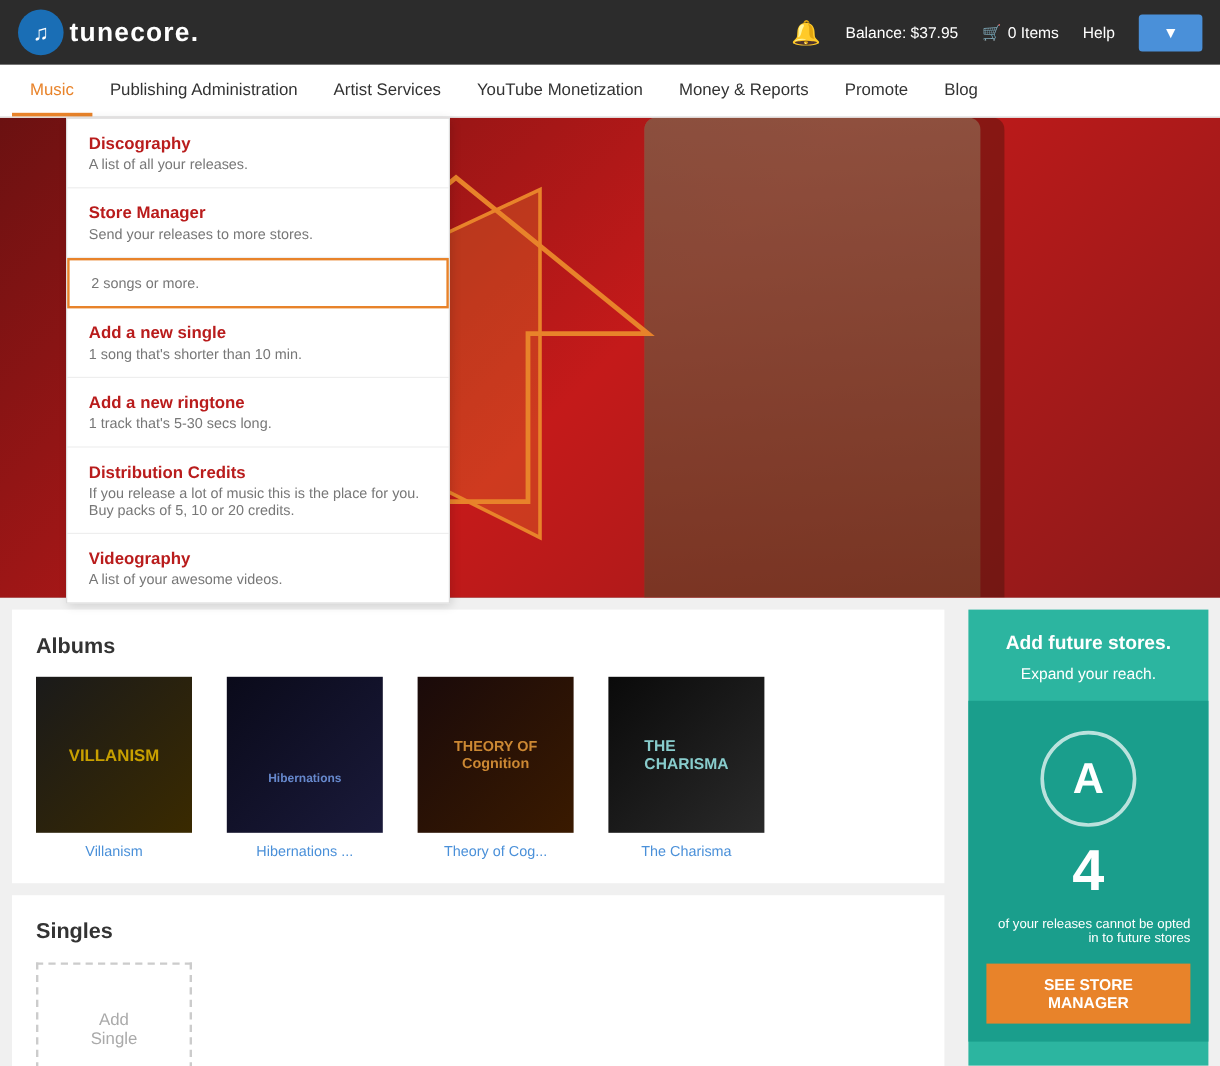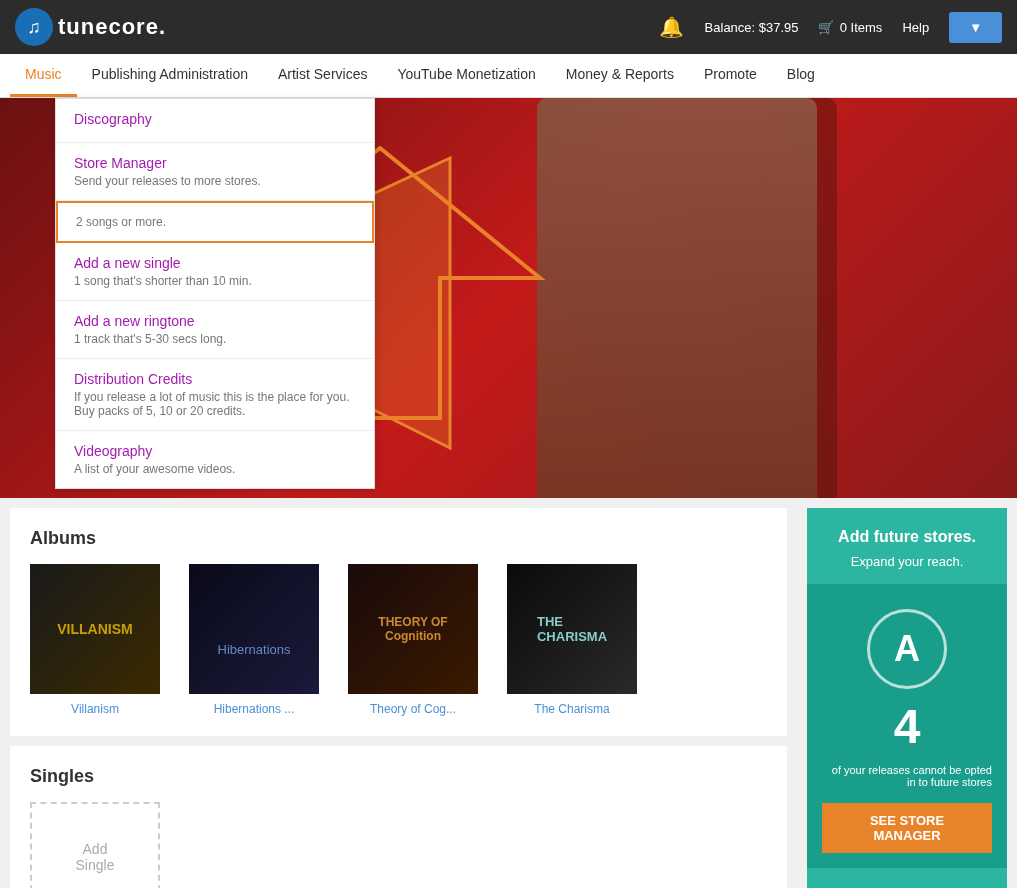--- a/index.html
+++ b/index.html
@@ -71,21 +71,21 @@
     .dropdown-item {
       padding: 12px 18px;
       border-bottom: 1px solid #eee;
       cursor: pointer;
     }
     .dropdown-item:last-child { border-bottom: none; }
     .dropdown-item.highlighted {
       border: 2px solid #e8832a;
       background: #fff;
     }
-    .dropdown-item-title { font-size: 14px; font-weight: 400; color: #a21caf; margin-bottom: 3px; }
+    .dropdown-item-title { font-size: 14px; font-weight: 700; color: #b91c1c; margin-bottom: 3px; }
     .dropdown-item-desc { font-size: 12px; color: #777; }
 
     
     .hero-section {
       position: relative;
       height: 400px;
       background: #8b1a1a;
       overflow: hidden;
     }
     .hero-bg {
@@ -152,21 +152,21 @@
       overflow: hidden;
       position: relative;
     }
     .album-cover-villanism { background: linear-gradient(135deg, #1a1a1a, #3a2a00); }
     .album-cover-hibernations { background: linear-gradient(135deg, #0a0a1a, #1a1a3a); }
     .album-cover-theory { background: linear-gradient(135deg, #1a0a0a, #3a1a00); }
     .album-cover-charisma { background: linear-gradient(135deg, #0a0a0a, #2a2a2a); }
     .album-title { font-size: 12px; color: #4a90d9; text-align: center; }
 
     .album-text-villanism { color: #c8a000; font-size: 14px; font-weight: bold; }
-    .album-text-hibernations { color: #6688cc; font-size: 13px; font-weight: normal; margin-top: 40px; }
+    .album-text-hibernations { color: #6688cc; font-size: 10px; font-weight: bold; margin-top: 40px; }
     .album-text-theory { color: #cc8833; font-size: 12px; font-weight: bold; text-align: center; }
     .album-text-charisma { color: #88cccc; font-size: 13px; font-weight: bold; text-align: left; }
 
     
     .singles-section {
       background: white;
       margin: 10px;
       padding: 20px;
       min-height: 150px;
     }
@@ -253,20 +253,21 @@
   <div class="nav-item">Publishing Administration</div>
   <div class="nav-item">Artist Services</div>
   <div class="nav-item">YouTube Monetization</div>
   <div class="nav-item">Money &amp; Reports</div>
   <div class="nav-item">Promote</div>
   <div class="nav-item">Blog</div>
 
   <div class="dropdown-menu">
     <div class="dropdown-item">
       <div class="dropdown-item-title">Discography</div>
+      <div class="dropdown-item-desc">A list of all your releases.</div>
     </div>
     <div class="dropdown-item">
       <div class="dropdown-item-title">Store Manager</div>
       <div class="dropdown-item-desc">Send your releases to more stores.</div>
     </div>
     <div class="dropdown-item highlighted">
       <div class="dropdown-item-desc">2 songs or more.</div>
     </div>
     <div class="dropdown-item">
       <div class="dropdown-item-title">Add a new single</div>

